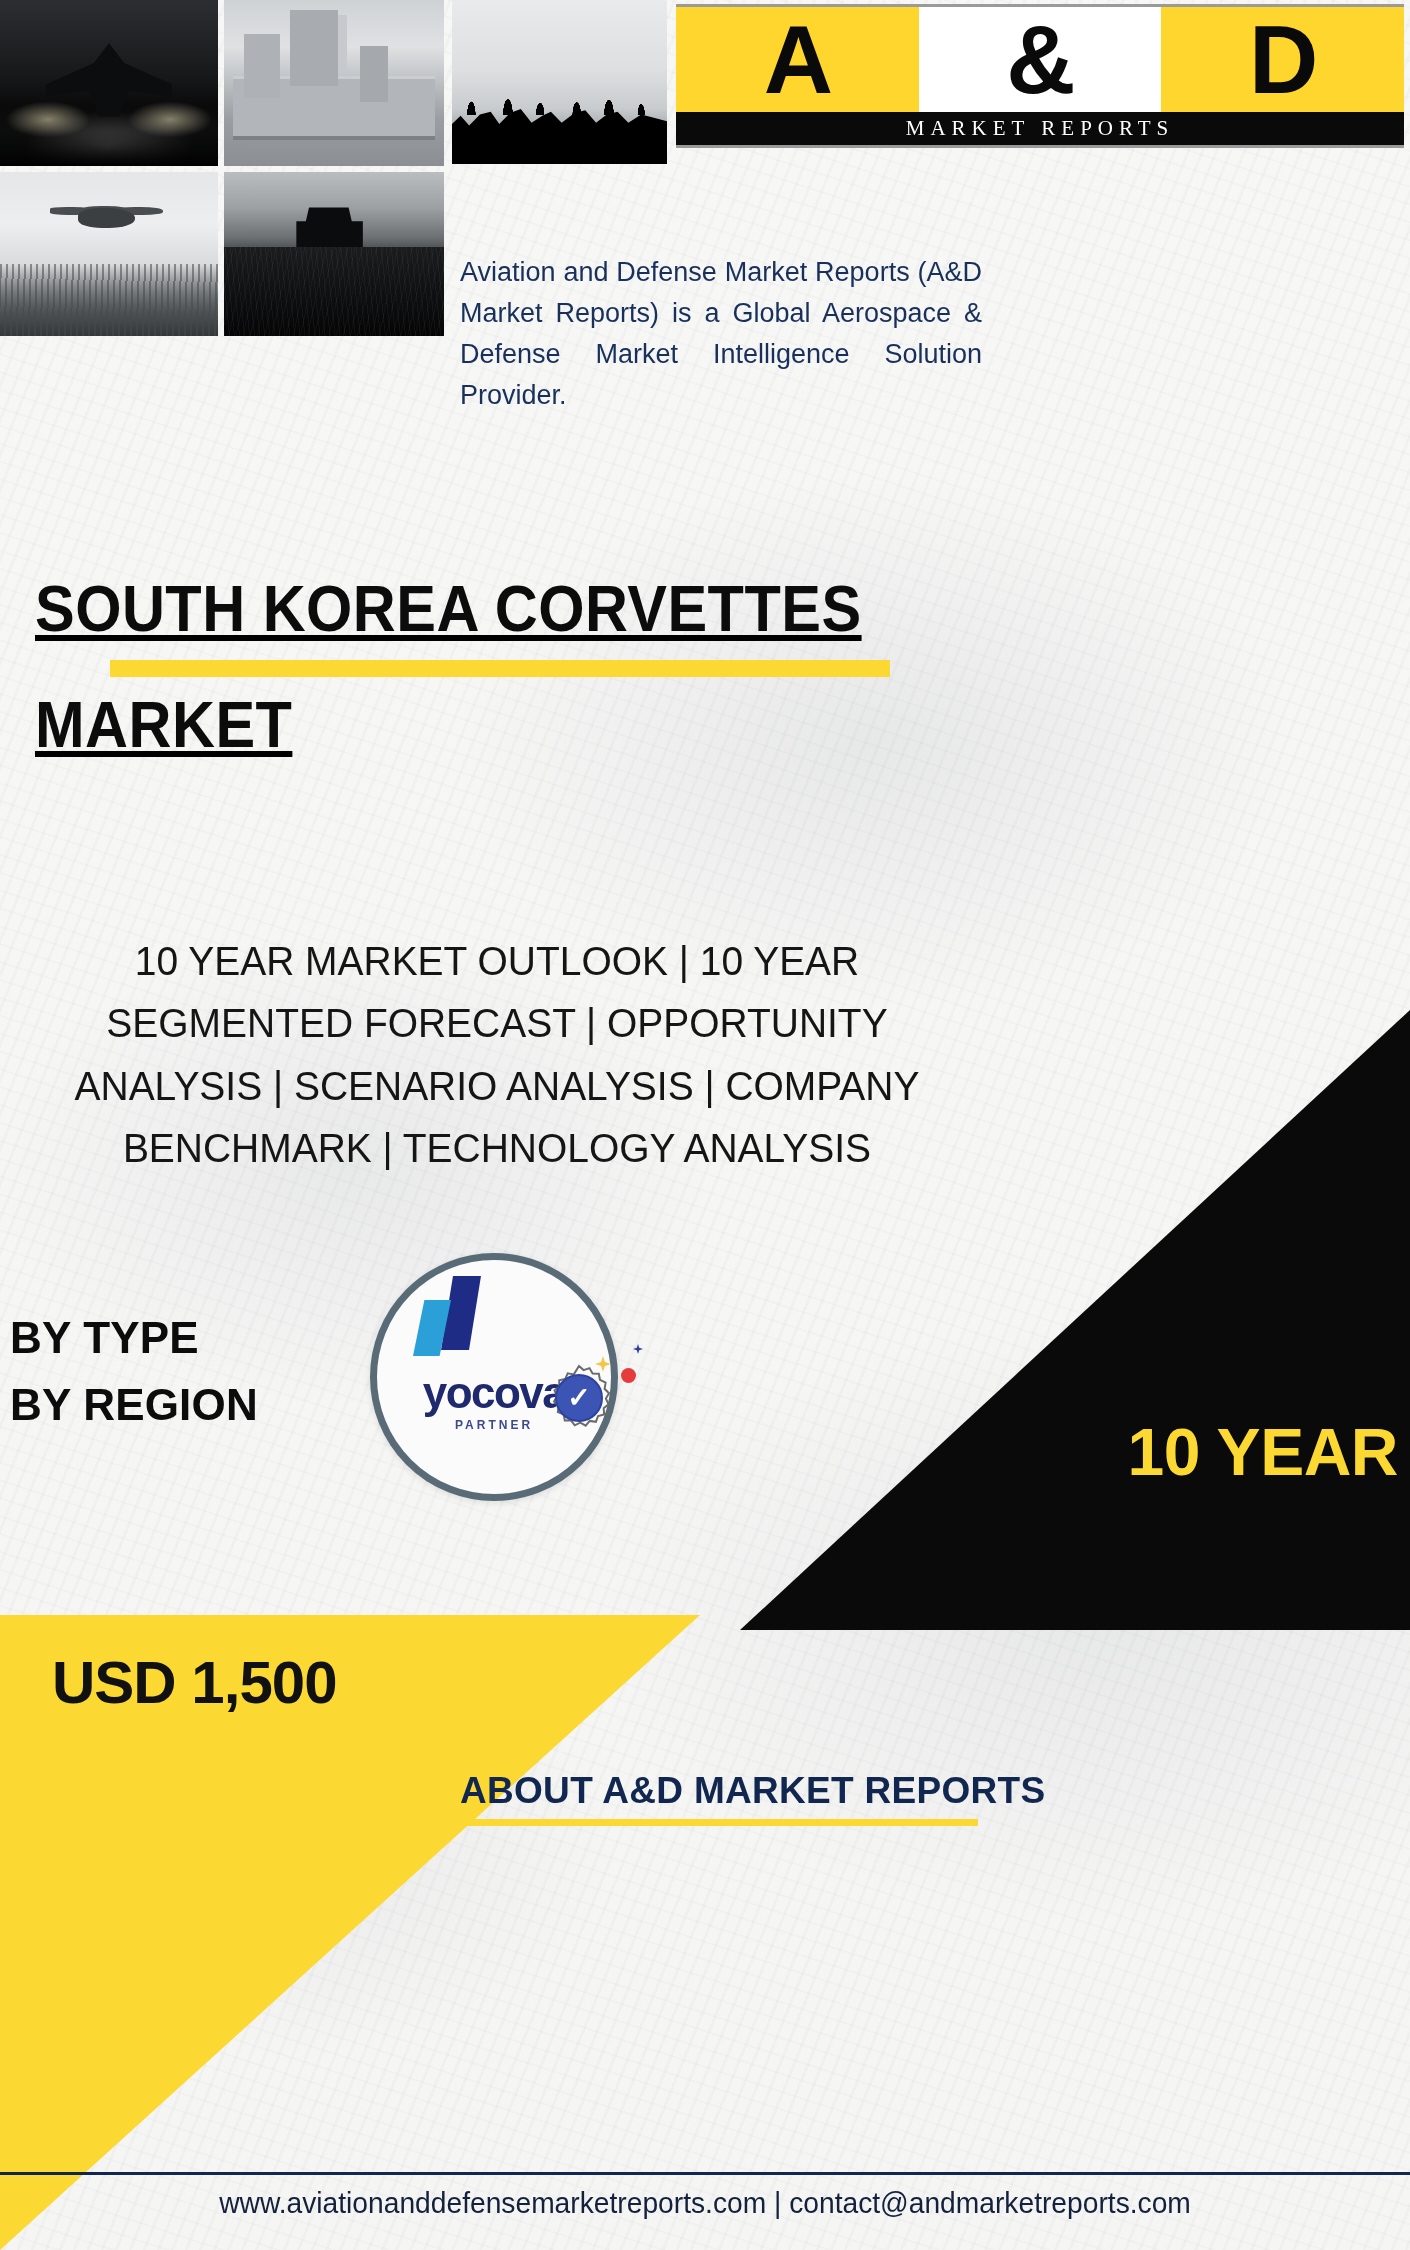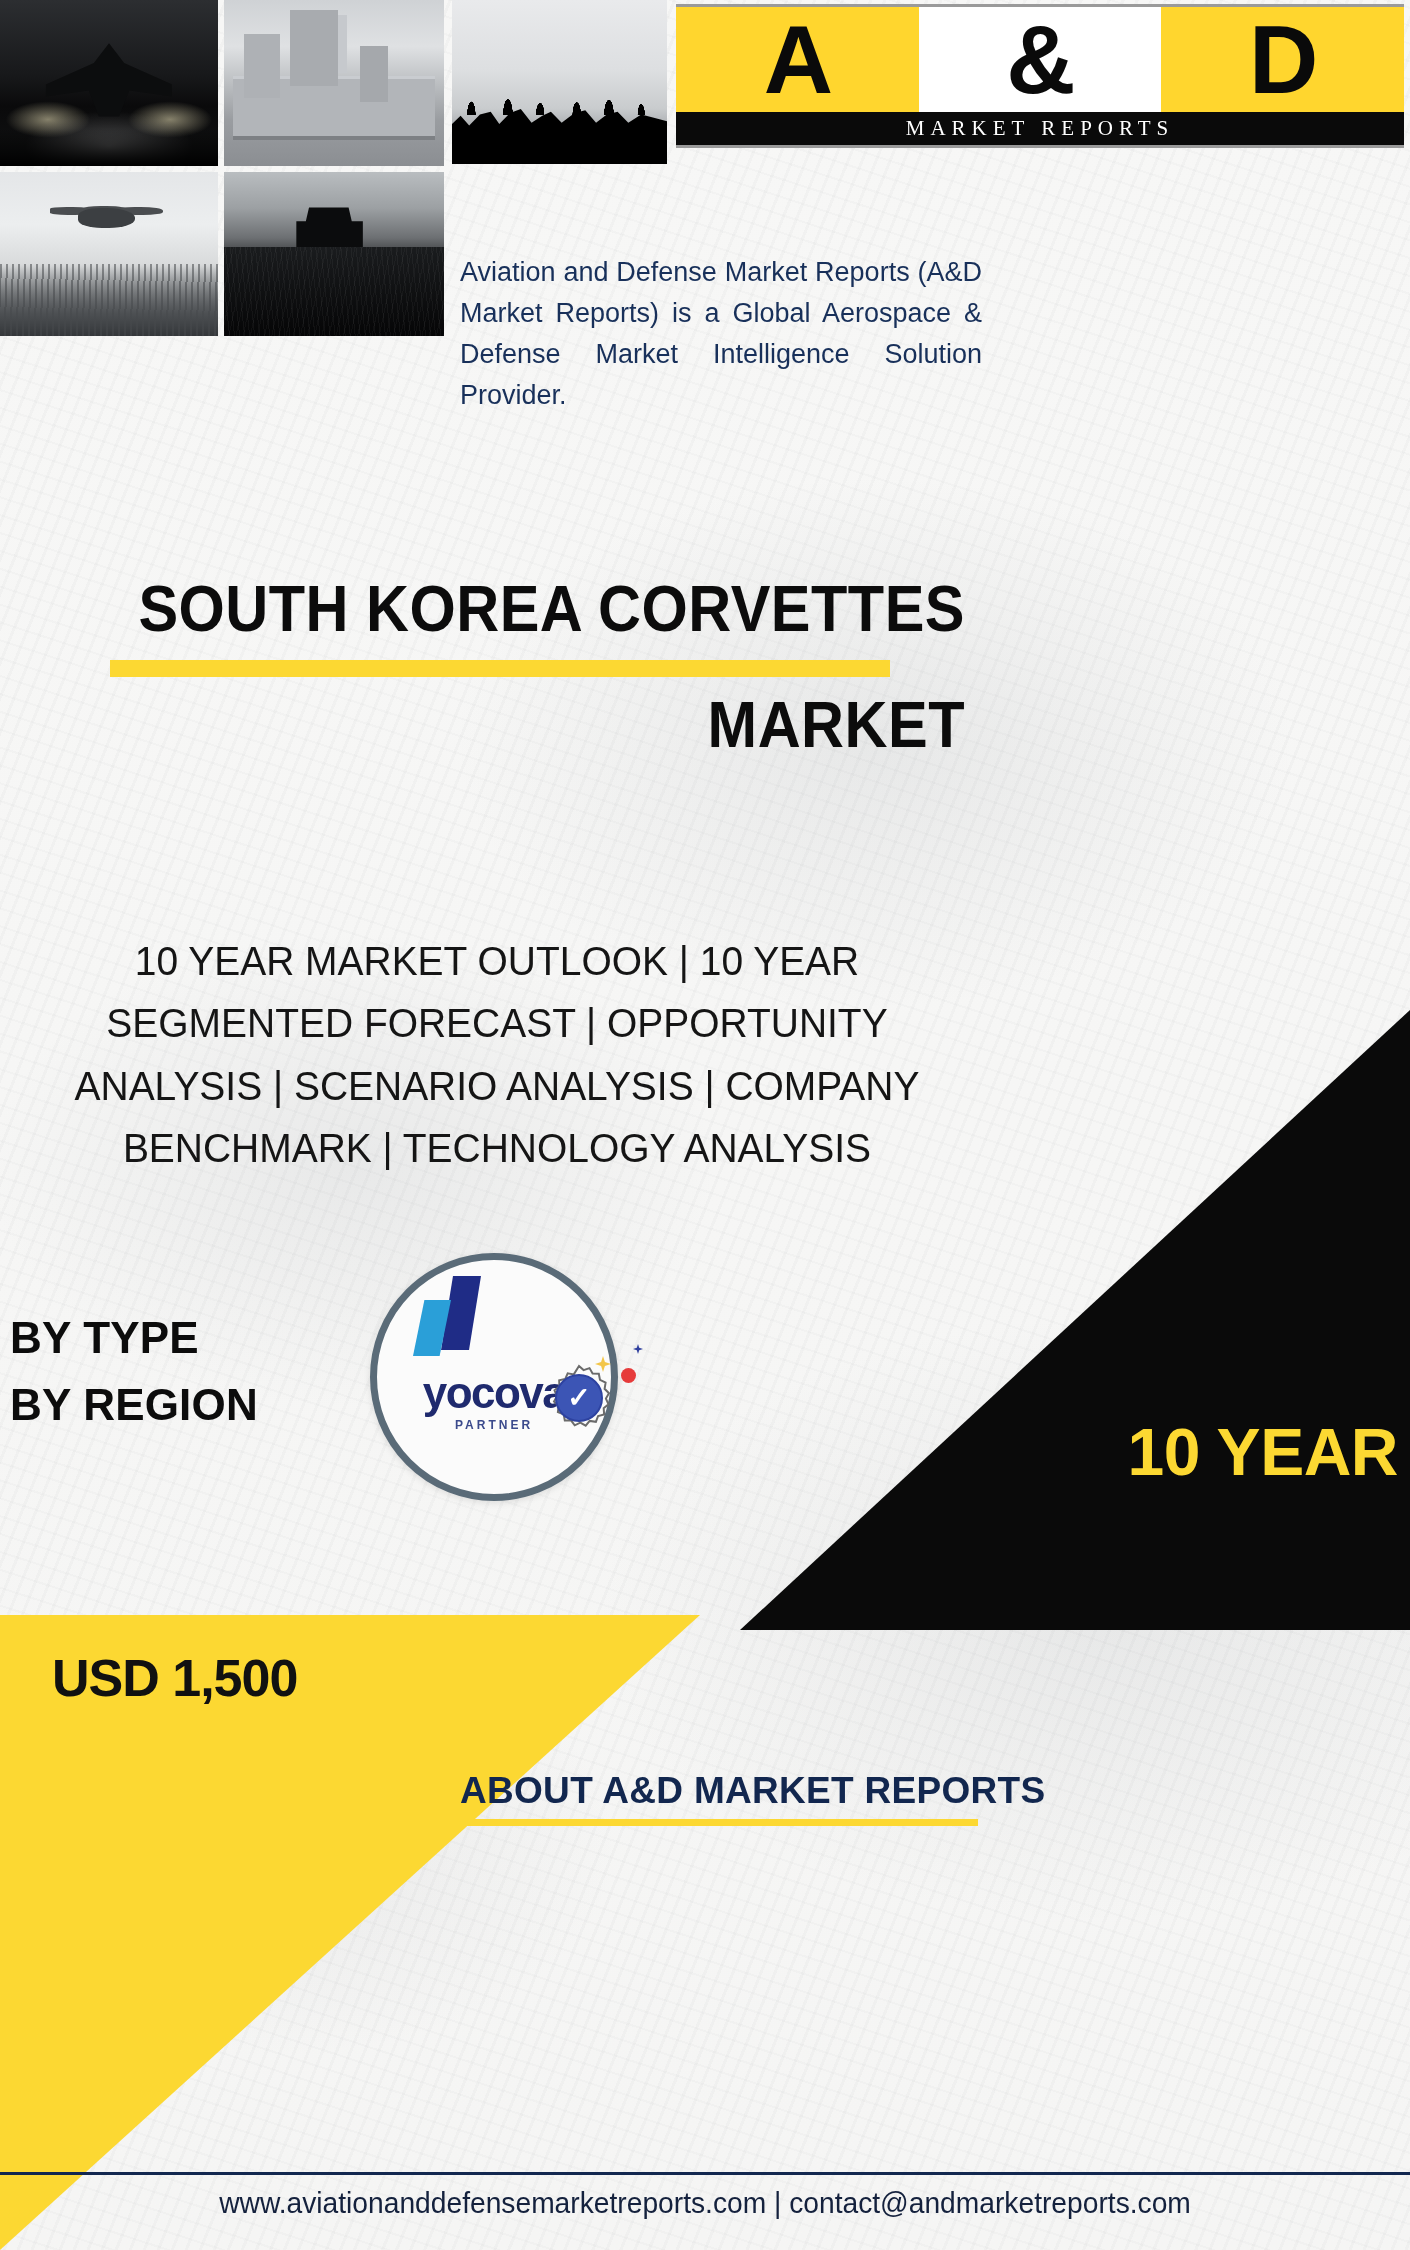--- a/index.html
+++ b/index.html
@@ -158,21 +158,21 @@
     clip-path:polygon(100% 0, 100% 100%, 0 100%);
   }
   
   .wedge-yellow{
     position:absolute; left:0; top:1615px; width:700px; height:635px; z-index:2;
     background:#fcd832;
     clip-path:polygon(0 0, 100% 0, 0 100%);
   }
 
   
-  .title-wrap{ position:absolute; left:0; top:575px; width:1000px; z-index:6; text-align:right; }
+  .title-wrap{ position:absolute; left:0; top:575px; width:1000px; z-index:6; text-align:left;text-decoration:underline; }
   .title{
     font-size:64px; font-weight:700; color:#0c0c0c; letter-spacing:.5px;
     line-height:1.08; font-family:"Liberation Sans", sans-serif;
     transform:scaleX(.93); transform-origin:center;
   }
   .title-rule{ width:780px; height:17px; background:#fcd832; margin:16px auto 14px; }
 
   
   .subtitle{
     position:absolute; left:22px; top:930px; width:950px; z-index:6;
@@ -230,21 +230,21 @@
   .forecast{
     position:absolute; right:12px; top:1418px; width:560px; z-index:7;
     text-align:right; color:#fcd832; font-weight:700; line-height:1.05;
     font-size:66px; letter-spacing:-.5px; font-family:"Liberation Sans", sans-serif;
   }
   .forecast .l2{ font-size:66px; }
 
   
   .price{
     position:absolute; left:52px; top:1648px; z-index:7;
-    font-size:52px; font-weight:700; color:#111; letter-spacing:-1px;
+    font-size:60px; font-weight:700; color:#111; letter-spacing:-1px;
     font-family:"Liberation Sans", sans-serif;
   }
 
   
   .about{ position:absolute; left:460px; top:1770px; width:930px; z-index:7; }
   .about-h{
     font-size:37px; font-weight:700; color:#12274f; letter-spacing:.3px;
     font-family:"Liberation Sans", sans-serif;
   }
   .about-rule{ width:512px; height:7px; background:#fcd832; margin:7px 0 0 6px; }

